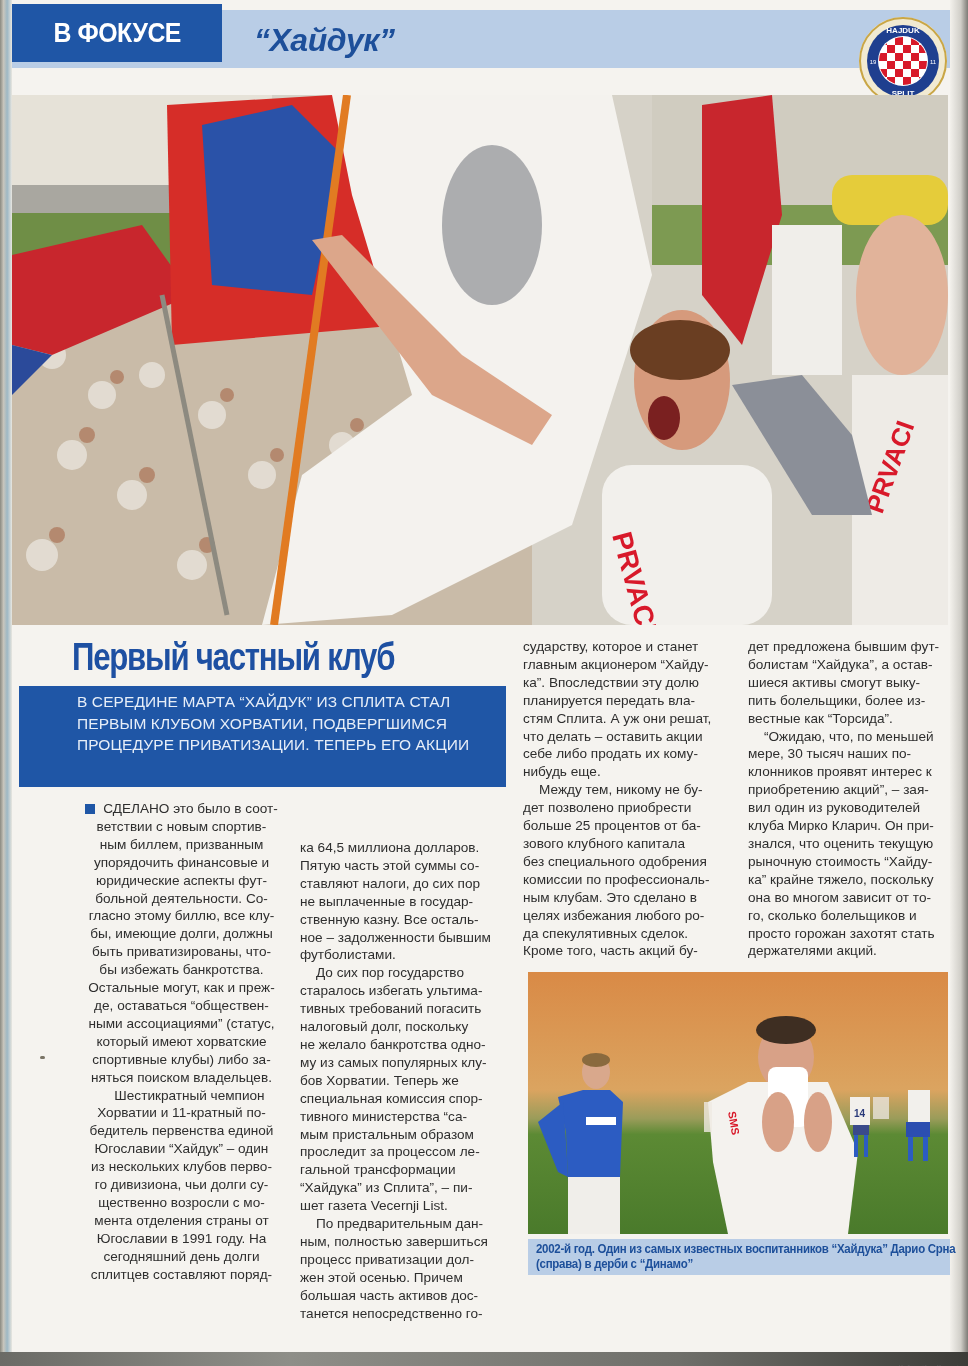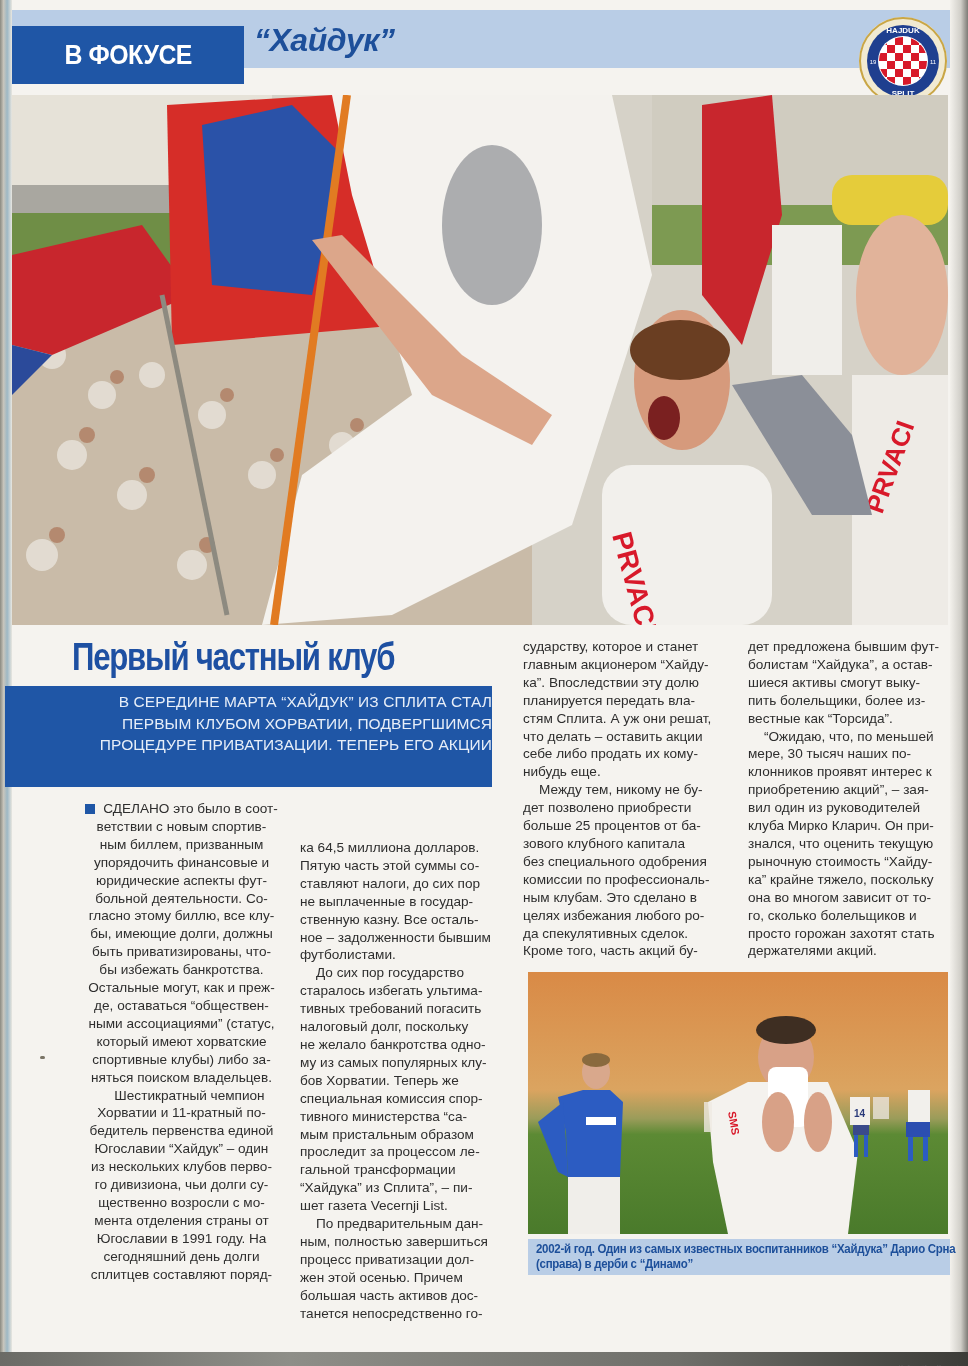--- a/index.html
+++ b/index.html
@@ -21,21 +21,21 @@
   .right-edge {
     position: absolute; right: 0; top: 0; width: 18px; height: 1352px;
     background: linear-gradient(90deg, #f3f1ec 0%, #d0cec8 60%, #7d7b76 100%);
   }
   
   .header-band {
     position: absolute; left: 12px; top: 10px; width: 938px; height: 58px;
     background: #b9cde6;
   }
   .section-tag {
-    position: absolute; left: 12px; top: 26px; width: 232px; height: 58px;
+    position: absolute; left: 12px; top: 4px; width: 210px; height: 58px;
     background: #1f56a6;
     display: flex; align-items: center; justify-content: center;
   }
   .section-tag span {
     color: #ffffff; font-weight: bold; font-size: 27px; letter-spacing: -0.5px;
     font-family: "Liberation Sans", sans-serif;
     transform: scaleX(0.92);
   }
   .club-title {
     position: absolute; left: 254px; top: 22px;
@@ -56,24 +56,23 @@
 
   
   .headline {
     position: absolute; left: 72px; top: 636px;
     color: #1e50a2; font-weight: bold; font-size: 38px; letter-spacing: -1.5px;
     font-family: "Liberation Sans", sans-serif;
     transform: scaleX(0.82); transform-origin: left center;
     white-space: nowrap;
   }
   .lead-box {
-    position: absolute; left: 5px; top: 686px; width: 487px; height: 101px;
+    position: absolute; left: 19px; top: 686px; width: 487px; height: 101px;
     background: #1f56a6;
     padding: 5px 0 0 58px;
-    text-align: right;
   }
   .lead-box p {
     color: #e7eef8; font-size: 15.5px; line-height: 21.5px; letter-spacing: 0.1px;
     font-family: "Liberation Sans", sans-serif;
   }
   
   .col {
     position: absolute; font-size: 13.6px; line-height: 17.9px; color: #2e2e2e;
     font-family: "Liberation Sans", sans-serif;
     white-space: nowrap;

